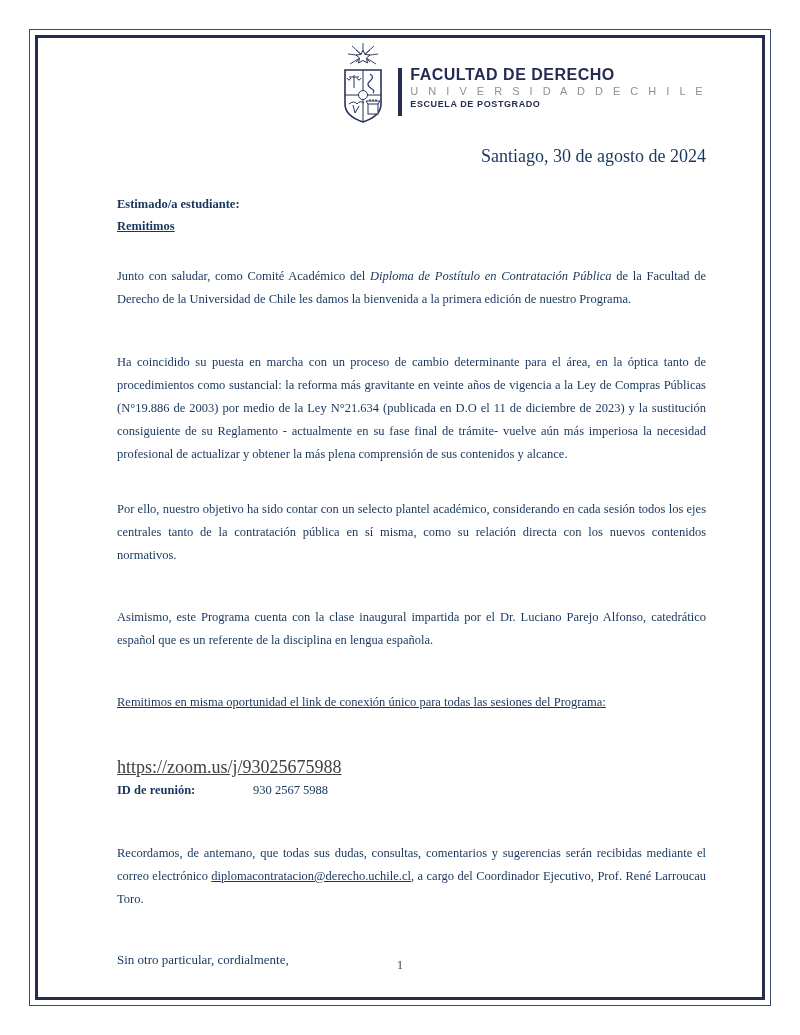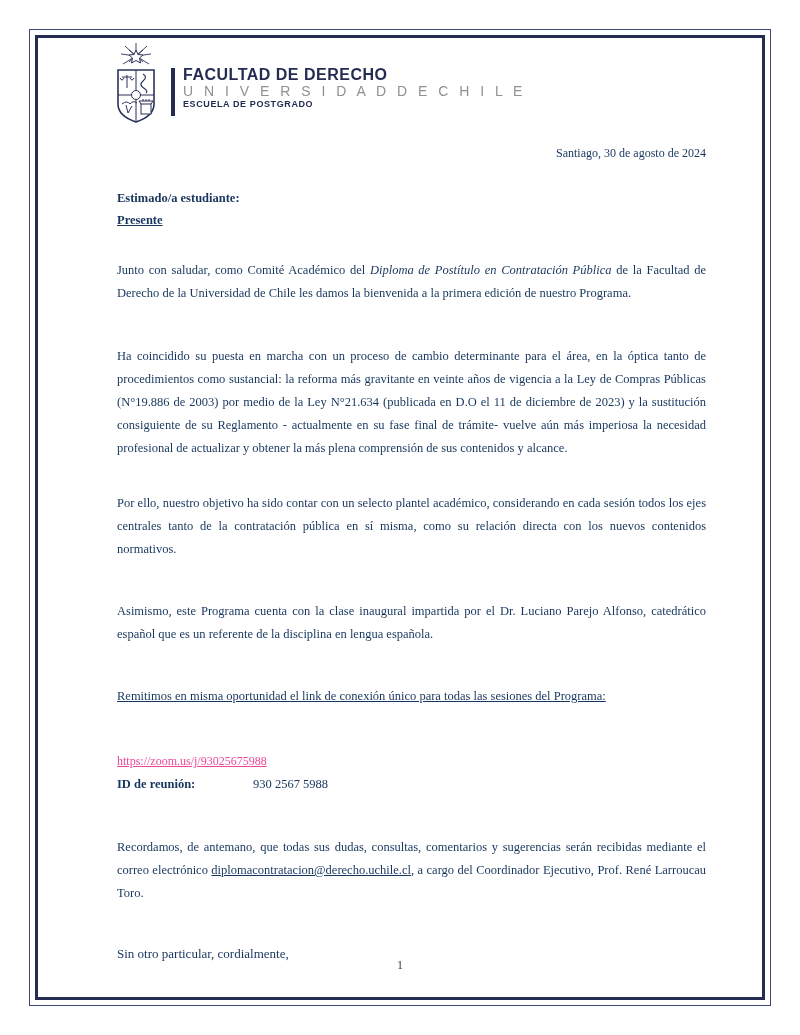--- a/index.html
+++ b/index.html
@@ -25,58 +25,59 @@
   
   .content {
     position: absolute;
     left: 117px; right: 94px; top: 42px; bottom: 40px;
   }
   
   .letterhead {
     display: flex; align-items: flex-start;
     margin-left: -10px;
     height: 92px;
+    justify-content: flex-end;
   }
   .emblem { width: 58px; height: 88px; flex: 0 0 auto; }
   .lh-bar {
     width: 4px; height: 48px; background: #252C52;
     margin: 26px 8px 0 6px; flex: 0 0 auto;
   }
   .lh-text { padding-top: 24px; font-family: "Liberation Sans", sans-serif; }
   .lh-faculty {
     font-size: 16px; font-weight: bold; color: #252C52;
     letter-spacing: 0.5px; line-height: 18px;
   }
   .lh-university {
-    font-size: 14px; color: #8E9094; letter-spacing: 3.5px;
+    font-size: 11px; color: #8E9094; letter-spacing: 3.5px;
     line-height: 14px;
   }
   .lh-school {
     font-size: 9px; font-weight: bold; color: #252C52;
     letter-spacing: 0.6px; line-height: 13px;
   }
   
   .dateline {
-    text-align: right; font-size: 12px; margin-top: 12px;
+    text-align: right; font-size: 18px; margin-top: 12px;
   }
   .salutation { margin-top: 26px; font-weight: bold; font-size: 12.5px; line-height: 22px; }
   .presente { font-weight: bold; text-decoration: underline; font-size: 12.5px; line-height: 22px; }
   p.body-par {
     font-size: 12.5px; line-height: 23px; text-align: justify;
   }
   .mt-p1 { margin-top: 28px; }
   .mt-p2 { margin-top: 40px; }
   .mt-p3 { margin-top: 32px; }
   .mt-p4 { margin-top: 39px; }
   .mt-link-intro { margin-top: 39px; }
   .underlined { text-decoration: underline; }
   .it { font-style: italic; }
   .zoom-link {
     display: inline-block; margin-top: 42px;
-    font-size: 12px; color: #ec4899;
+    font-size: 18px; color: #404040;
     text-decoration: underline; line-height: 23px;
   }
   .meeting-row { font-size: 12.5px; line-height: 23px; }
   .meeting-label { display: inline-block; width: 136px; font-weight: bold; }
   .closing { margin-top: 41px; font-size: 13px; }
   .page-number {
     position: absolute; left: 0; right: 0; bottom: 62px;
     text-align: center; font-size: 12px; color: #3a3a3a;
   }
 </style>
@@ -132,21 +133,21 @@
       <div class="lh-university">U N I V E R S I D A D   D E   C H I L E</div>
       <div class="lh-school">ESCUELA DE POSTGRADO</div>
     </div>
   </div>
 
   
   <div class="dateline">Santiago, 30 de agosto de 2024</div>
 
   
   <div class="salutation">Estimado/a estudiante:</div>
-  <div class="presente">Presente</div>
+  <div class="presente">Remitimos</div>
 
   
   <p class="body-par mt-p1"><span>Junto con saludar, como Comité Académico del </span><span class="it">Diploma de Postítulo en Contratación Pública</span><span> de la Facultad de Derecho de la Universidad de Chile les damos la bienvenida a la primera edición de nuestro Programa.</span></p>
 
   
   <p class="body-par mt-p2">Ha coincidido su puesta en marcha con un proceso de cambio determinante para el área, en la óptica tanto de procedimientos como sustancial: la reforma más gravitante en veinte años de vigencia a la Ley de Compras Públicas (N°19.886 de 2003) por medio de la Ley N°21.634 (publicada en D.O el 11 de diciembre de 2023) y la sustitución consiguiente de su Reglamento - actualmente en su fase final de trámite- vuelve aún más imperiosa la necesidad profesional de actualizar y obtener la más plena comprensión de sus contenidos y alcance.</p>
 
   
   <p class="body-par mt-p3">Por ello, nuestro objetivo ha sido contar con un selecto plantel académico, considerando en cada sesión todos los ejes centrales tanto de la contratación pública en sí misma, como su relación directa con los nuevos contenidos normativos.</p>
 

